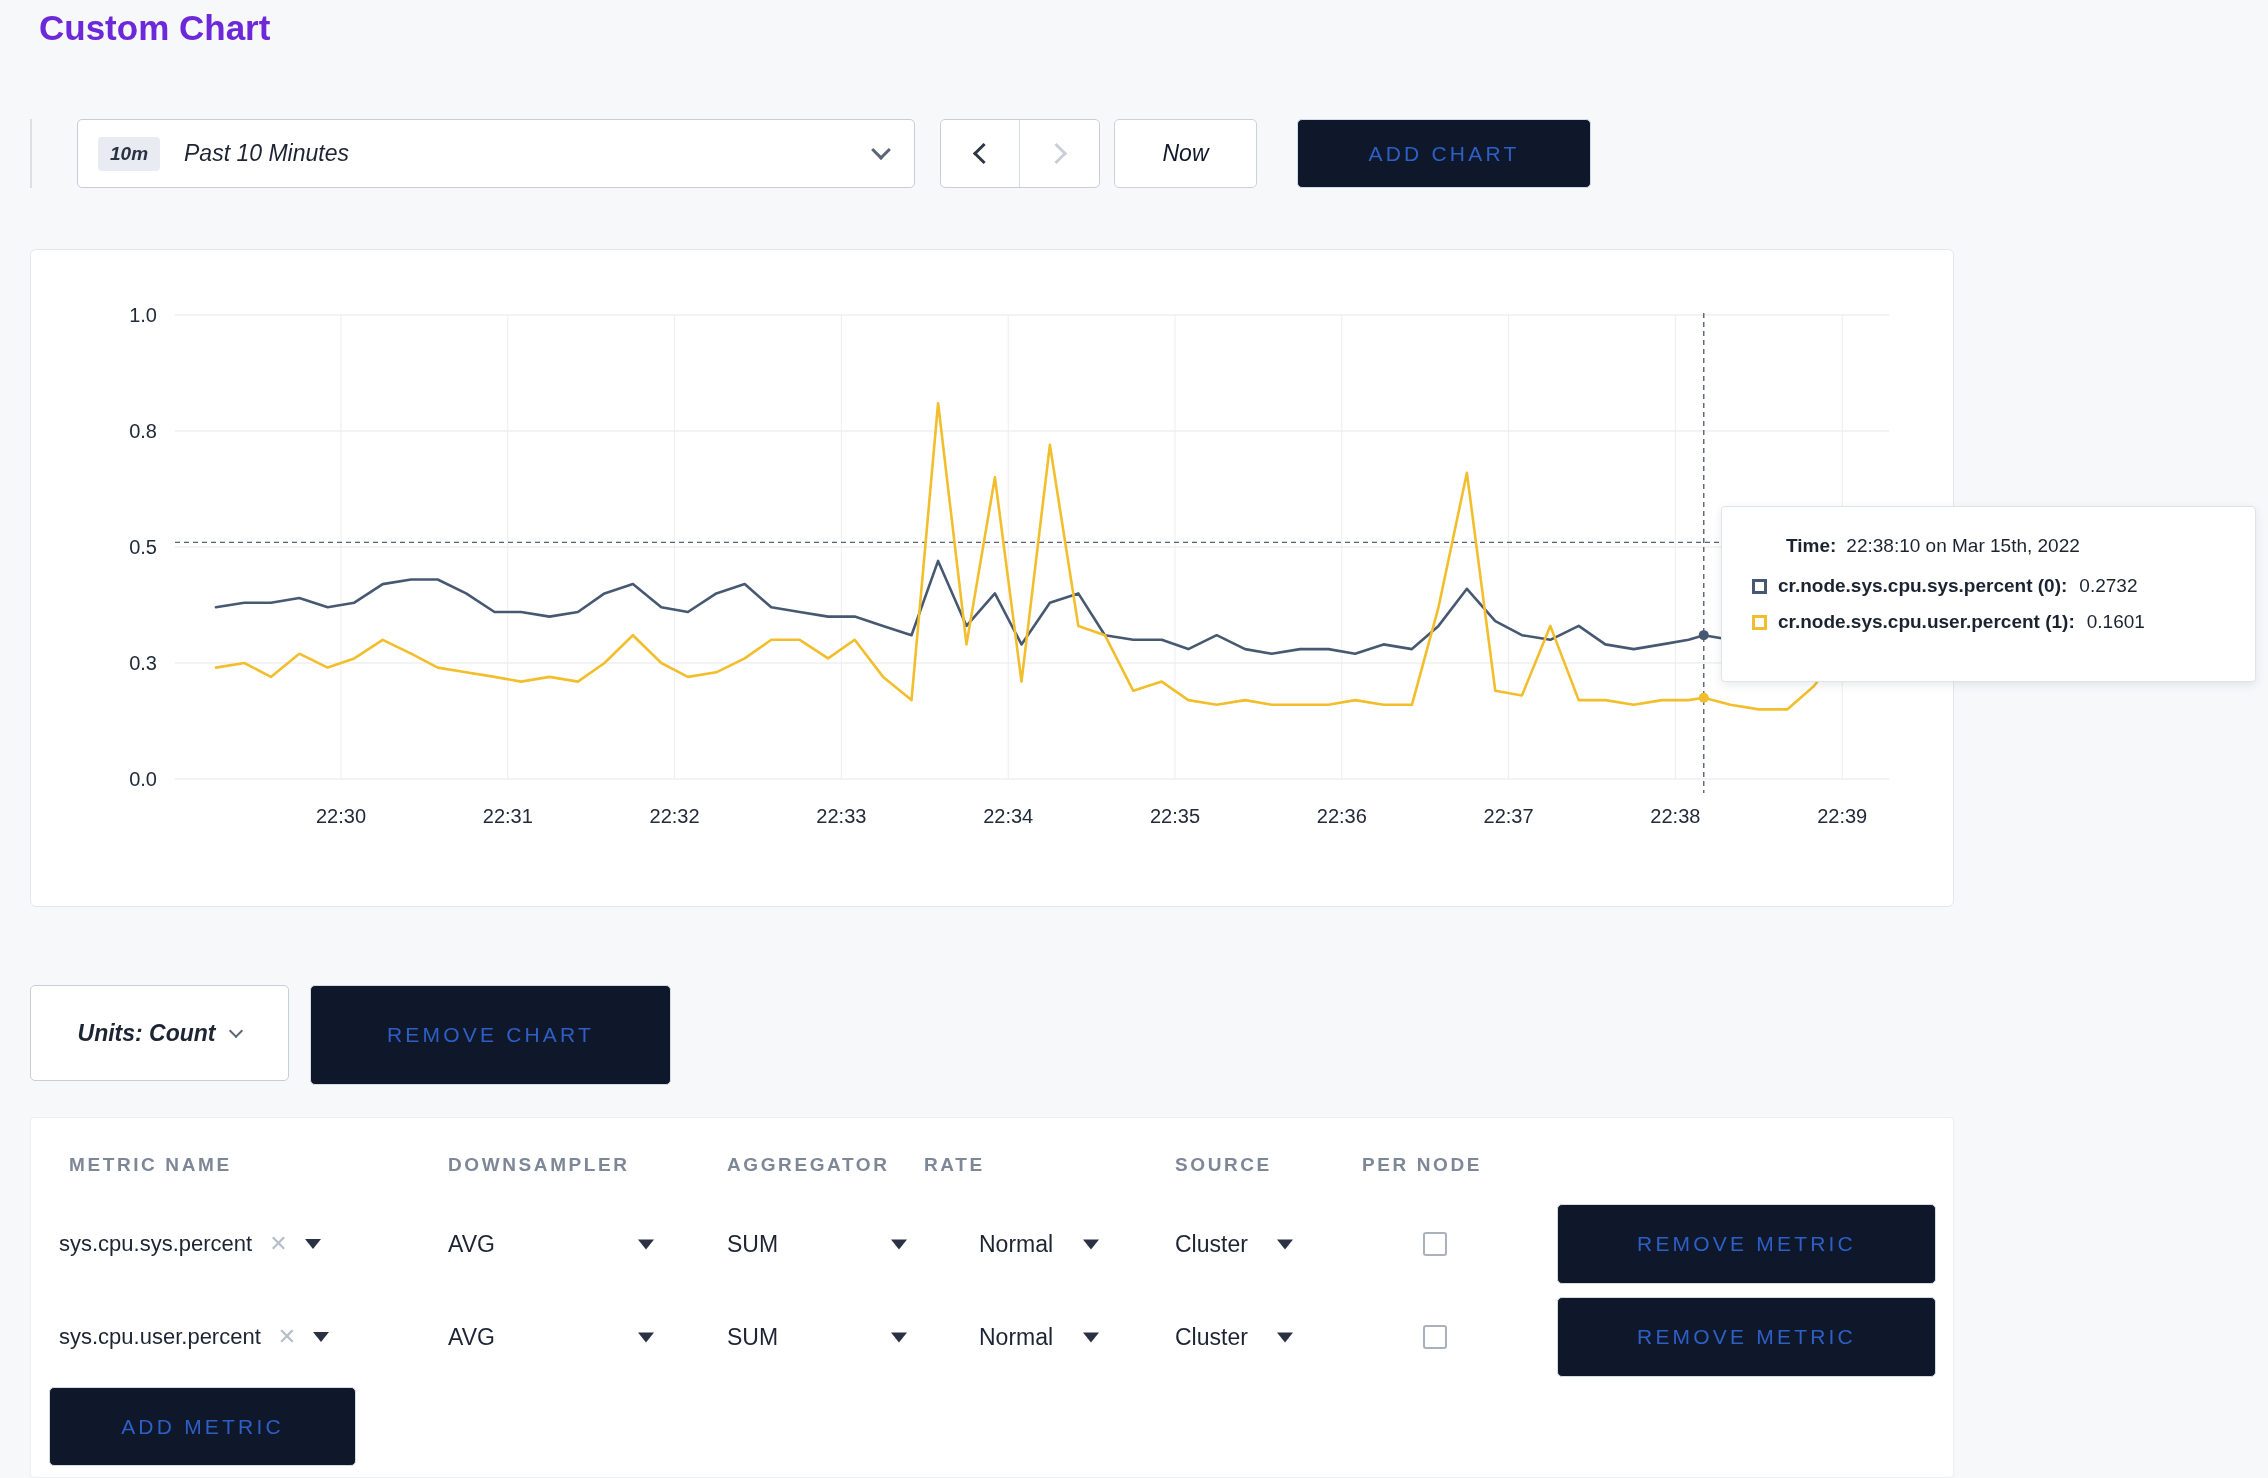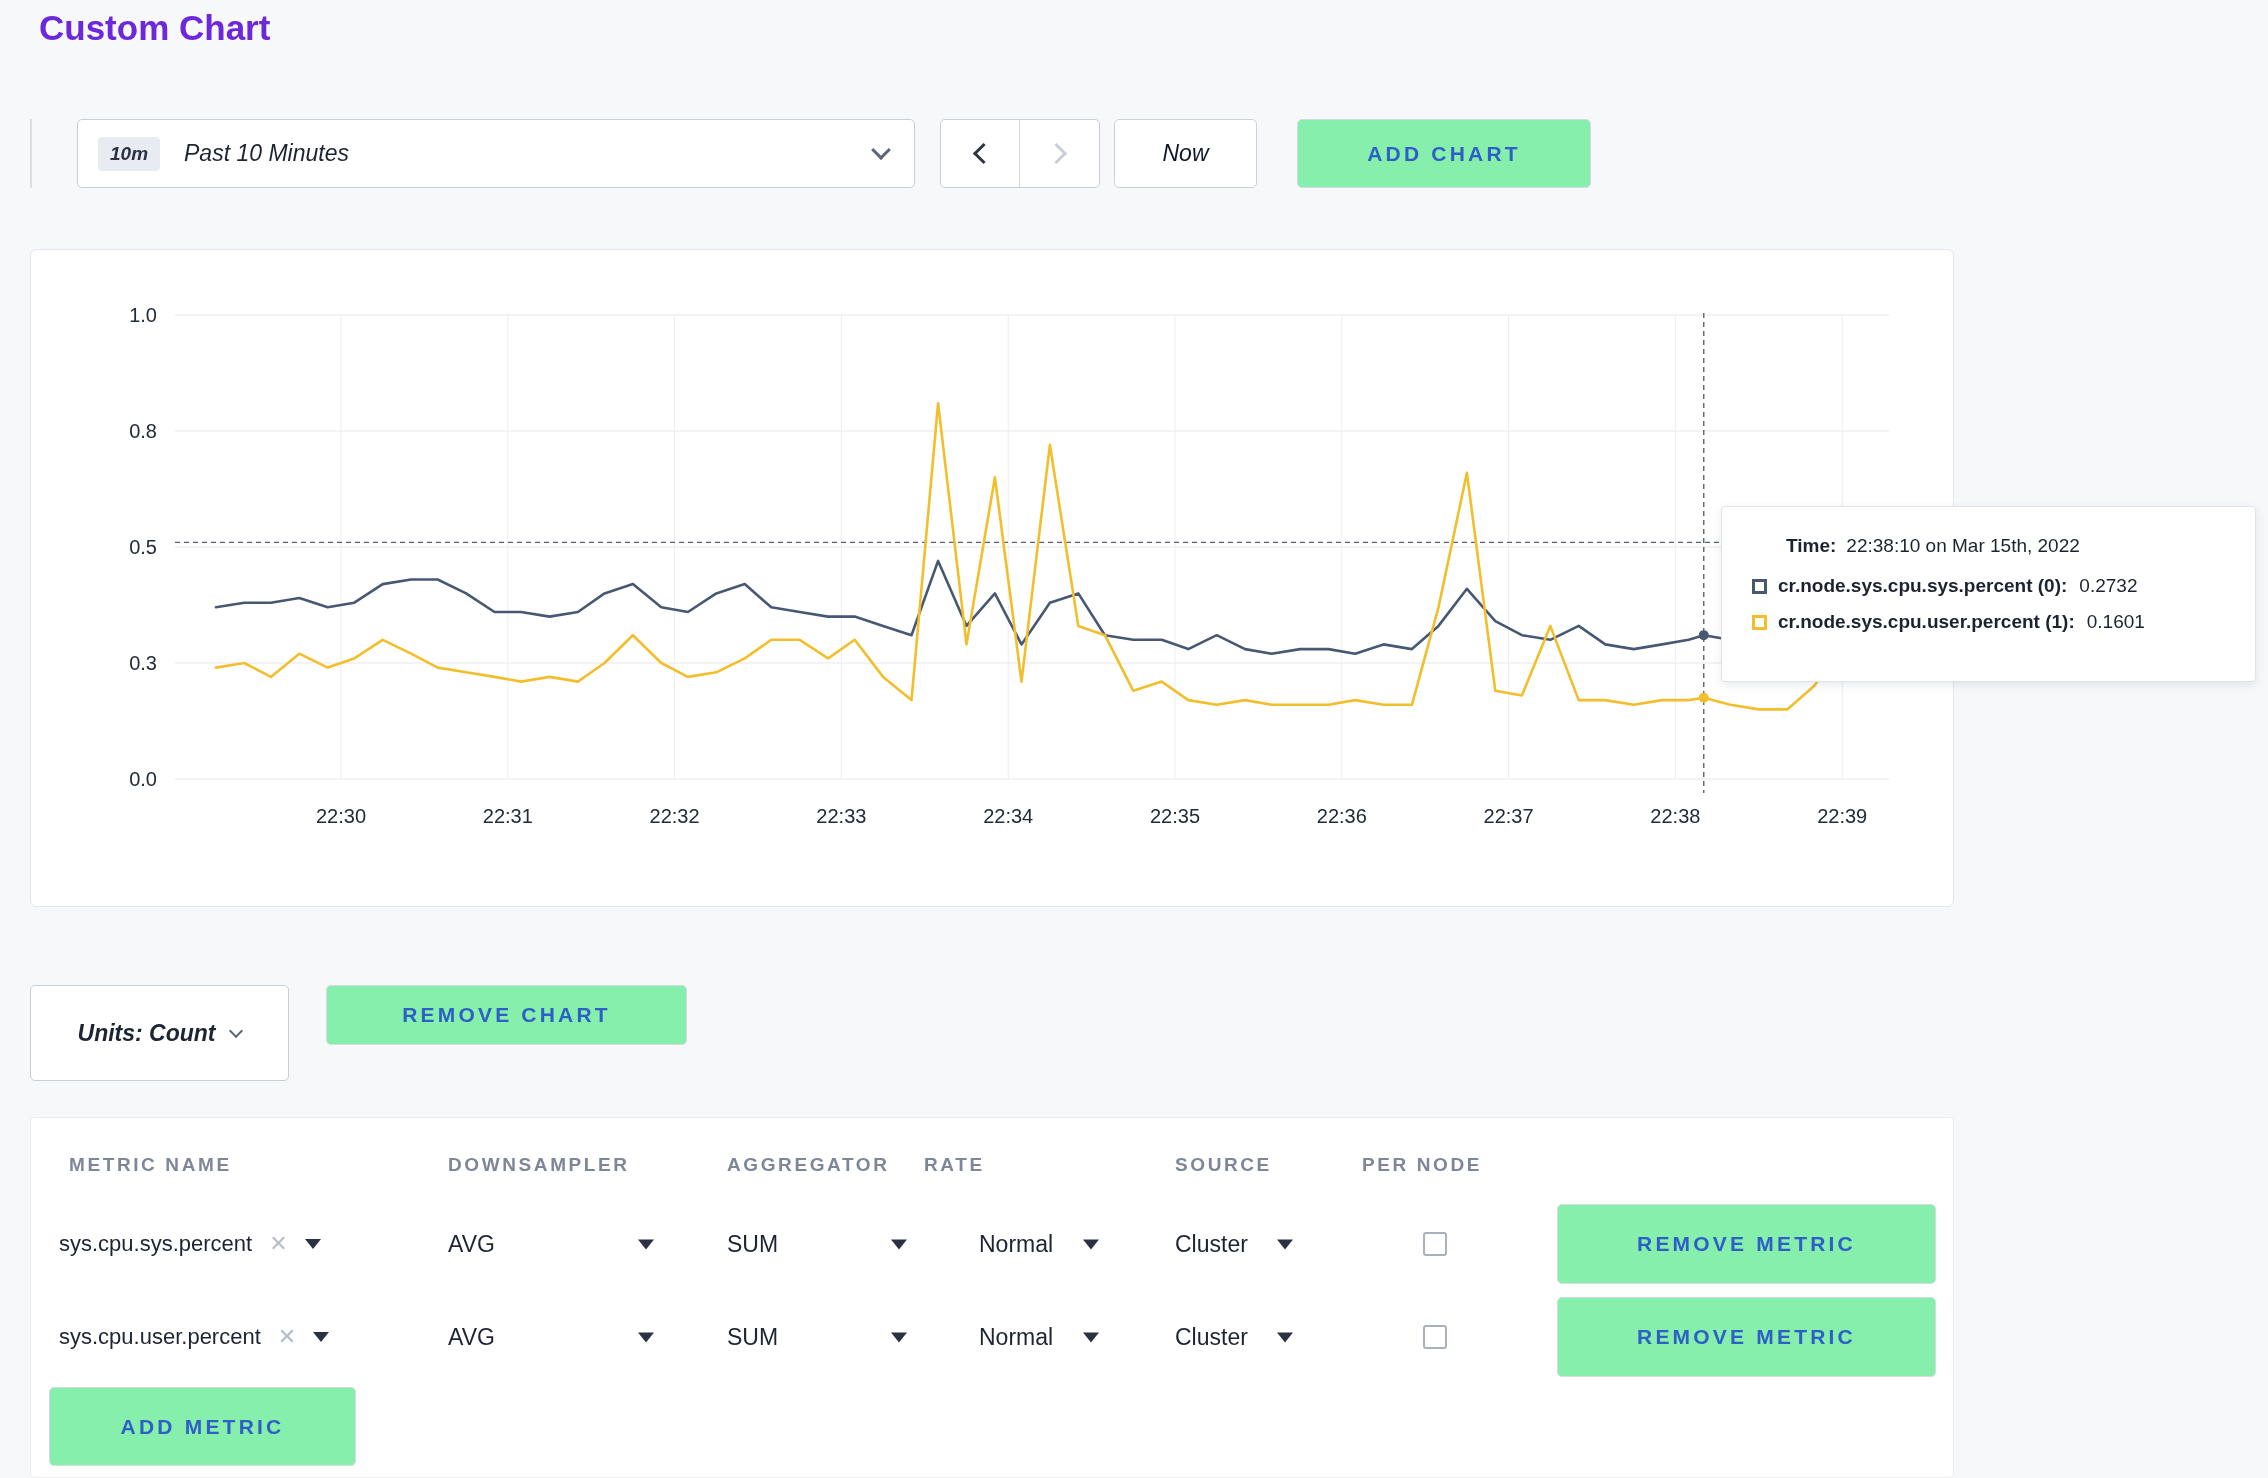--- a/index.html
+++ b/index.html
@@ -41,22 +41,22 @@
   #time-nav { left:940px; top:119px; width:160px; height:69px; padding:0; }
   .nav-btn { width:80px; height:100%; display:flex; align-items:center; justify-content:center; cursor:pointer; }
   #nav-prev { border-right:1px solid #d5dae2; }
   .chev-left  { width:15px; height:15px; border-left:3px solid #2e3644; border-bottom:3px solid #2e3644; transform:rotate(45deg); margin-left:6px; }
   .chev-right { width:15px; height:15px; border-right:3px solid #c9ced8; border-top:3px solid #c9ced8; transform:rotate(45deg); margin-right:6px; }
 
   #now-button { left:1114px; top:119px; width:143px; height:69px; justify-content:center;
     color:#0f172a; font-size:23px; border-color:#ccd2dc; cursor:default; }
 
   .blue-btn {
-    background:#86efac; border:1px solid #d2daea; border-radius:5px;
-    color:#2e5fc7; font-size:21px; font-weight:700; letter-spacing:3.2px;
+    background:#0f172a; border:1px solid #d2daea; border-radius:5px;
+    color:#2e5fc7; font-size:21px; font-weight:400; letter-spacing:3.2px;
     display:flex; align-items:center; justify-content:center; cursor:pointer;
   }
   #add-chart-button { left:1297px; top:119px; width:294px; height:69px; }
 
   
   #chart-card { left:30px; top:249px; width:1924px; height:658px;
     background:#fff; border:1px solid #e3e6ec; border-radius:6px; }
   #chart-svg { display:block; }
   .axis-label { font-family:"Liberation Sans", sans-serif; font-size:20px; fill:#222b3a; }
 
@@ -67,21 +67,21 @@
     padding:28px 20px 0 30px; font-size:19px; color:#1c2330; }
   .tt-time-row { margin-left:34px; margin-bottom:18px; }
   .tt-time-label { font-weight:700; margin-right:10px; }
   .tt-series-row { display:flex; align-items:center; margin-bottom:14px; }
   .tt-swatch { width:15px; height:15px; border:3px solid #000; margin-right:11px; background:#fff; flex:none; }
   .tt-name { font-weight:700; margin-right:12px; }
 
   
   #units-select { left:30px; top:985px; width:259px; height:96px; justify-content:center; gap:16px; cursor:pointer; }
   #units-label { font-size:23px; font-weight:700; color:#1d2433; }
-  #remove-chart-button { left:326px; top:985px; width:361px; height:60px; border-color:#d6dae1; }
+  #remove-chart-button { left:310px; top:985px; width:361px; height:100px; border-color:#d6dae1; }
 
   
   #metrics-table { left:30px; top:1117px; width:1924px; height:361px;
     background:#fff; border:1px solid #edeef2; border-radius:4px; }
   .th { position:absolute; top:36px; font-size:19px; font-weight:600; color:#7e8798; letter-spacing:2.6px; }
   .trow { position:absolute; left:0; width:100%; height:80px; }
   .cell { position:absolute; top:50%; transform:translateY(-50%); display:flex; align-items:center; font-size:23px; color:#1d2433; }
   .metric-cell { font-size:22px; gap:17px; cursor:pointer; }
   .x-icon { color:#b6bdc9; font-size:22px; cursor:pointer; }
   .tri { width:0; height:0; border-left:8px solid transparent; border-right:8px solid transparent; border-top:10px solid #2a3142; }

